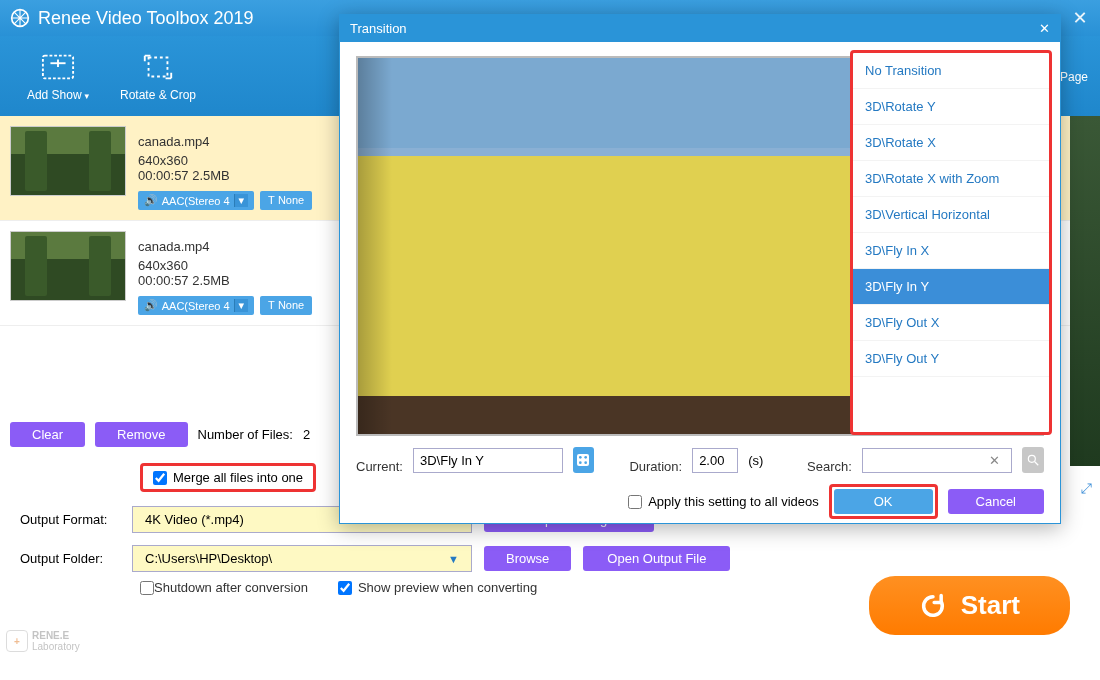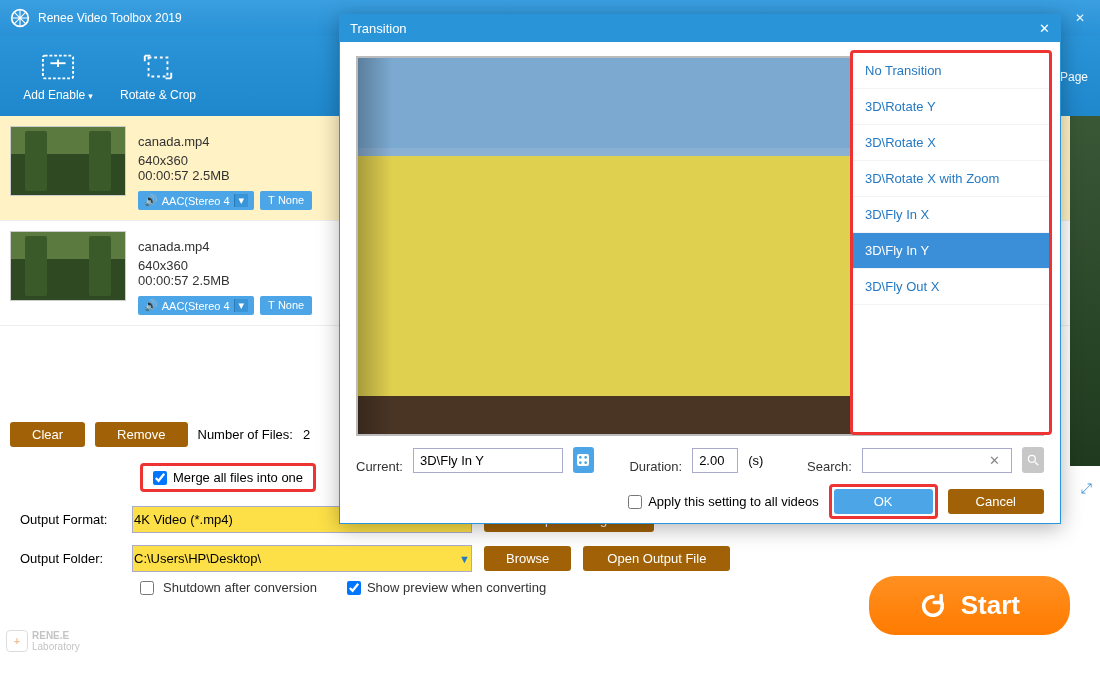--- a/index.html
+++ b/index.html
@@ -1,18 +1,18 @@
 <!DOCTYPE html>
 <html><head>
 <meta charset="utf-8">
 <style>
 * { margin: 0; padding: 0; box-sizing: border-box; font-family: Arial, sans-serif; }
 body { width: 1100px; height: 680px; background: #fff; overflow: hidden; position: relative; }
 
-.titlebar { height: 36px; background: linear-gradient(#3b9fe0, #2991d6); display: flex; align-items: center; padding: 0 10px; color: #fff; font-size: 12px; }
+.titlebar { height: 36px; background: linear-gradient(#3b9fe0, #2991d6); display: flex; align-items: center; padding: 0 10px; color: #fff; font-size: 18px; }
 .logo-icon { width: 20px; height: 20px; margin-right: 8px; display: inline-flex; align-items: center; justify-content: center; }
 .win-controls { margin-left: auto; display: flex; gap: 10px; }
 .win-btn { width: 20px; height: 20px; display: flex; align-items: center; justify-content: center; color: #fff; cursor: pointer; opacity: .9; }
 
 .toolbar { height: 80px; background: linear-gradient(#2a94d8, #1f87cc); display: flex; align-items: center; padding-left: 8px; color: #fff; }
 .tool-item { width: 100px; text-align: center; font-size: 12px; cursor: pointer; }
 .tool-item svg { display:block; margin: 0 auto 4px; }
 .tool-item .caret { font-size: 9px; margin-left:3px; }
 
 .filelist { background: #fff; }
@@ -22,30 +22,30 @@
 .thumb::before{content:"";position:absolute;left:14px;top:4px;width:22px;height:60px;background:#3a5a2a;border-radius:2px;}
 .thumb::after{content:"";position:absolute;right:14px;top:4px;width:22px;height:60px;background:#3a5a2a;border-radius:2px;}
 .finfo { margin-left: 12px; font-size: 13px; color:#333;margin-top:8px; }
 .finfo .r1{font-weight:normal; margin-bottom:4px;}
 .frow { display:flex; gap:6px; margin-top:8px;}
 .audio-pill{ background:#4ba5e6; color:#fff; font-size:11px; padding:3px 6px; border-radius:2px; display:flex; align-items:center; gap:4px; cursor:pointer;}
 .audio-pill .dd{ background:#3994d8; padding:0 4px; border-left:1px solid #2a7db8;}
 .none-pill{ background:#4ba5e6; color:#fff; font-size:11px; padding:3px 8px; border-radius:2px;}
 
 .listbar { display:flex; align-items:center; gap:10px; padding:8px 10px; font-size:13px; }
-.blue-btn{ background:#a16207; color:#fff; border:none; padding:5px 22px; border-radius:3px; font-size:13px; cursor:pointer;}
+.blue-btn{ background:#8b5cf6; color:#fff; border:none; padding:5px 22px; border-radius:3px; font-size:13px; cursor:pointer;}
 
 .merge-row{ padding: 8px 20px 8px 140px; display:flex; align-items:center; gap:30px; font-size:13px;}
 .merge-box{ border:3px solid #e33; border-radius:4px; padding:4px 10px; display:flex; align-items:center; gap:6px;}
 .gpu-row{ display:flex; align-items:center; gap:8px;}
 .gpu-badge{ border:1px solid #3a6f1f; color:#3a6f1f; font-size:11px; font-weight:bold; padding:2px 8px; border-radius:3px; display:inline-flex; align-items:center; gap:4px;}
 
 .outrow{ display:flex; align-items:center; gap:12px; padding:6px 20px; font-size:13px;}
 .outlabel{ width:100px;}
-.combo{ flex:0 0 340px; border:1px solid #aac; background:#fde047; padding:5px 1px; display:flex; align-items:center; justify-content:space-between; font-size:13px;}
+.combo{ flex:0 0 340px; border:1px solid #aac; background:#fef9c3; padding:5px 12px; display:flex; align-items:center; justify-content:space-between; font-size:13px;}
 .combo .arr{ color:#2479c2; font-size:11px;}
 
 .start-btn { position:absolute; right:30px; bottom:45px; background:linear-gradient(#ff9021,#ff7b00); color:#fff; border:none; border-radius:26px; padding:14px 50px; font-size:26px; font-weight:bold; display:flex; align-items:center; gap:14px; cursor:pointer;}
 .start-btn svg{ width:28px; height:28px;}
 
 .botrow{ display:flex; align-items:center; gap:30px; padding:2px 20px 10px 140px; font-size:13px; color:#333;}
 
 .watermark{ position:absolute; left:6px; bottom:28px; opacity:.5; font-size:10px; color:#888; display:flex; align-items:center; gap:4px;}
 .watermark .plus{ width:22px;height:22px;border:1px solid #bbb;border-radius:4px;display:flex;align-items:center;justify-content:center;color:#e07b28;font-weight:bold;}
 
@@ -104,21 +104,21 @@
   </div>
 </div>
 
 <div class="toolbar">
   <div class="tool-item">
     <svg width="38" height="34" viewBox="0 0 40 36">
         <rect x="4" y="6" width="32" height="24" rx="2" fill="none" stroke="#fff" stroke-width="2" stroke-dasharray="3,2"></rect>
         <line x1="12" y1="14" x2="28" y2="14" stroke="#fff" stroke-width="2"></line>
         <line x1="20" y1="10" x2="20" y2="18" stroke="#fff" stroke-width="2"></line>
       </svg>
-    <span>Add Enable</span><span class="caret">▾</span>
+    <span>Add Show</span><span class="caret">▾</span>
   </div>
   <div class="tool-item">
     <svg width="38" height="34" viewBox="0 0 40 36">
         <rect x="10" y="8" width="20" height="20" fill="none" stroke="#fff" stroke-width="2" stroke-dasharray="3,3"></rect>
         <path d="M6 6l6 0M6 6l0 6M34 30l-6 0M34 30l0 -6" stroke="#fff" stroke-width="2"></path>
       </svg>
     <span>Rotate &amp; Crop</span>
   </div>
 </div>
 <span class="pagelbl">Page</span>
@@ -206,21 +206,21 @@
   <span class="outlabel">Output Folder:</span>
   <div class="combo">
     <span>C:\Users\HP\Desktop\</span>
     <span class="arr">▼</span>
   </div>
   <button class="blue-btn">Browse</button>
   <button class="blue-btn" style="padding:5px 24px">Open Output File</button>
 </div>
 
 <div class="botrow">
-  <span style="display:flex;align-items:center;gap:9px">
+  <span style="display:flex;align-items:center;gap:0">
     <input type="checkbox" style="">
     <span>Shutdown after conversion</span>
   </span>
   <span style="display:flex;align-items:center;gap:6px">
     <input type="checkbox" checked="" style="">
     <span>Show preview when converting</span>
   </span>
 </div>
 
 <div class="watermark">
@@ -284,18 +284,20 @@
     </span>
     <button class="blue-btn" style="padding:5px 28px">Cancel</button>
   </div>
 
   <div class="ddlist">
     <div class="inner" id="ddinner">
         <div class="dditem">No Transition</div>
         <div class="dditem">3D\Rotate Y</div>
         <div class="dditem">3D\Rotate X</div>
         <div class="dditem">3D\Rotate X with Zoom</div>
+        <div class="dditem">3D\Vertical Horizontal</div>
         <div class="dditem">3D\Fly In X</div>
         <div class="dditem selected">3D\Fly In Y</div>
         <div class="dditem">3D\Fly Out X</div>
+        <div class="dditem">3D\Fly Out Y</div>
       </div>
   </div>
 </div>
 
 </body></html>

